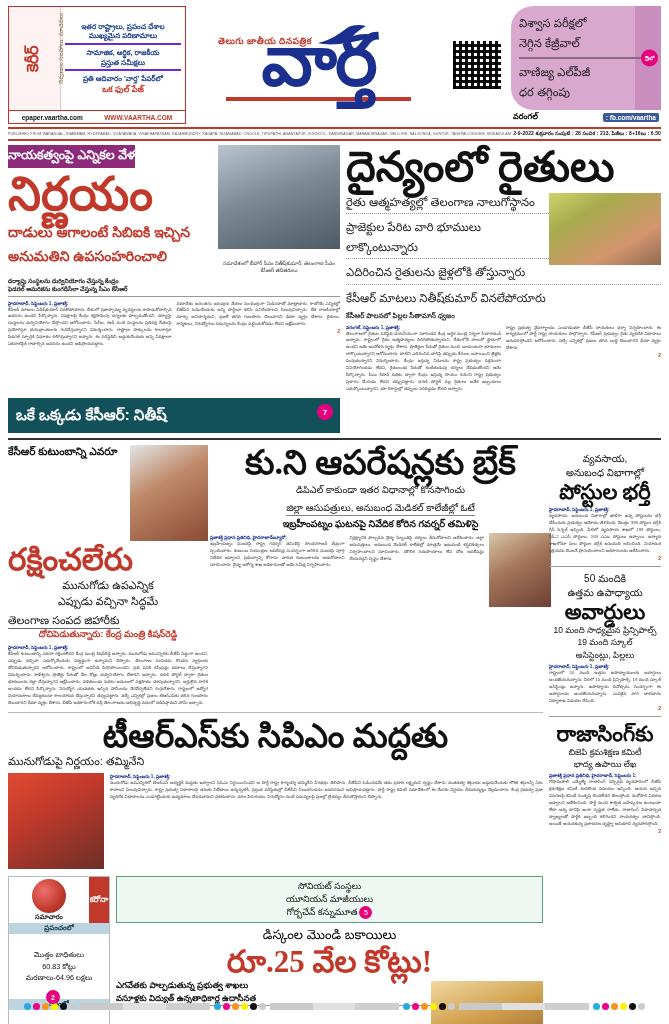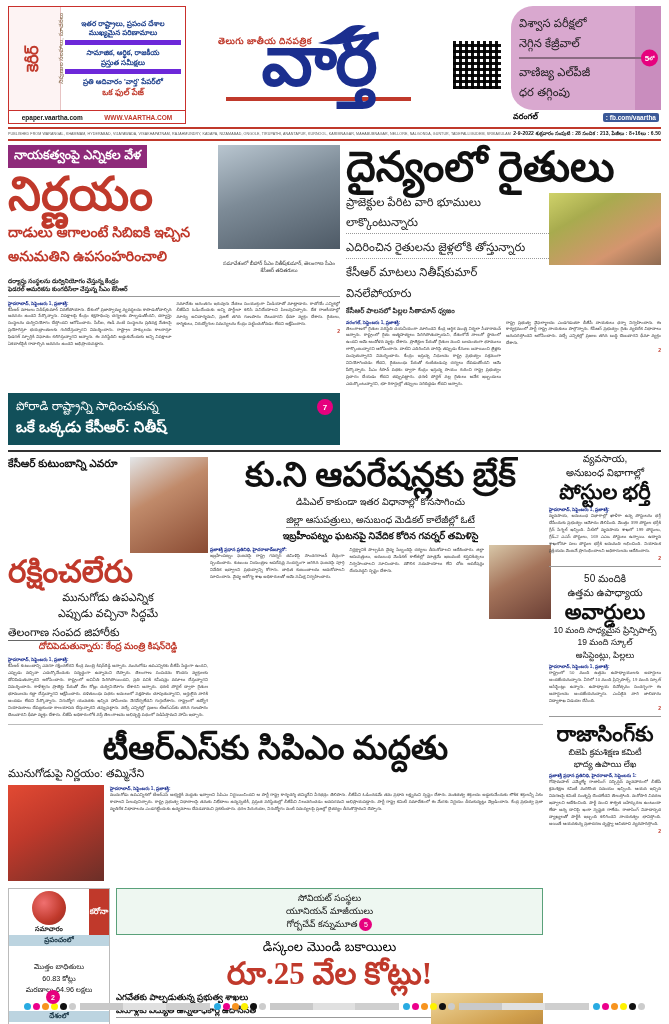--- a/index.html
+++ b/index.html
@@ -28,21 +28,21 @@
   }
   .ad-brand-sub {
     position:absolute; right:2px; top:6px; transform:rotate(-90deg);
     transform-origin: right top;
     color:#7a5c3a; font-size:6px; white-space:nowrap;
   }
   .ad-left-lines { flex:1; padding:5px 4px; text-align:center;
      display:flex; flex-direction:column; justify-content:center; }
   .ad-line { font-size:7.2px; color:#1d3f8b; font-weight:bold; line-height:1.35; }
   .ad-line.red { color:#c0392b; font-size:8.4px; }
-  .ad-line.sep { border-top:5px solid #6d28d9; padding-top:3px; margin-top:2px;}
+  .ad-line.sep { border-top:2px solid #6d28d9; padding-top:3px; margin-top:2px;}
   .ad-left-bottom {
     border-top:1px solid #c9302c; display:flex; justify-content:space-around;
     align-items:center; padding:1px 2px; height:13px;
   }
   .ad-url { font-size:6.5px; font-weight:bold; color:#111; }
   .ad-url.red { color:#c0392b; }
 
   .masthead-center { flex:1; position:relative; display:flex; flex-direction:column;
       align-items:center; justify-content:center; }
   .tagline { font-size:9px; color:#c0392b; font-weight:bold; position:absolute;
@@ -86,21 +86,21 @@
   .pub-rule { height:2px; background:#c0392b; margin:3px 0 1px; }
   .pub-row { display:flex; justify-content:space-between; align-items:center;
       font-size:3.6px; color:#555; letter-spacing:0.1px; padding-bottom:2px;}
   .pub-row .date { font-size:5px; color:#111; font-weight:bold; white-space:nowrap;}
   .pub-rule2 { height:2px; background:#c0392b; margin-bottom:4px;}
 
   
   .lead { display:flex; gap:6px; }
   .lead-left { width:332px; }
   .kicker-band { background:#8e2a7a; color:#fff; font-size:12.5px; font-weight:bold;
-      padding:3px 6px; display:inline-block; }
+      padding:3px 0; display:inline-block; }
   .lead-left .mega {
     font-size:47px; font-weight:bold; color:#c0392b; line-height:1.05;
     font-family:"Liberation Serif", serif; margin-top:2px;
   }
   .sub-red { color:#c0392b; font-size:14px; line-height:1.45; font-weight:bold; margin-top:3px;}
   .photo { background:#8a9aa8; position:relative; overflow:hidden; }
   .photo.p1 { width:122px; height:104px; float:right; margin:0 0 4px 6px;
      background:linear-gradient(160deg,#b9c6d0 0%,#7d8b97 45%,#4e5a66 100%); }
   .cap { font-size:5.2px; color:#333; text-align:center; line-height:1.4; }
 
@@ -308,20 +308,21 @@
         <div class="col">
           <div class="body-txt">సమావేశం అనంతరం ఇరువురు నేతలు సంయుక్తంగా మీడియాతో మాట్లాడారు. రాబోయే ఎన్నికల్లో బీజేపీని ఓడించేందుకు అన్ని పార్టీలూ కలిసి పనిచేయాలని పిలుపునిచ్చారు. దేశ రాజకీయాల్లో మార్పు అనివార్యమని, ప్రజలే తగిన గుణపాఠం చెబుతారని ధీమా వ్యక్తం చేశారు. రైతులు, కార్మికులు, నిరుద్యోగుల సమస్యలను కేంద్రం పట్టించుకోవడం లేదని ఆక్షేపించారు.</div>
           <div class="contd">2</div>
         </div>
       </div>
     </div>
 
     <div class="lead-right">
       <div class="mega">దైన్యంలో రైతులు</div>
       <div class="photo p2"></div>
+      <div class="bullet">రైతు ఆత్మహత్యల్లో తెలంగాణ నాలుగోస్థానం</div>
       <div class="bullet">ప్రాజెక్టుల పేరిట వారి భూములు లాక్కొంటున్నారు</div>
       <div class="bullet">ఎదిరించిన రైతులను జైళ్లలోకి తోస్తున్నారు</div>
       <div class="bullet" style="border-bottom:none;">కేసీఆర్ మాటలు నితీష్‌కుమార్ వినలేపోయారు</div>
       <div style="clear:both"></div>
       <div class="cap" style="font-size:7px;font-weight:bold;text-align:left;margin-top:2px;">కేసీఆర్ పాలనలో పిల్లల సీతామాన్ ధ్వజం</div>
       <div class="cols">
         <div class="col">
           <div class="dateline">వరంగల్, సెప్టెంబరు 1, ప్రజాశక్తి:</div>
           <div class="body-txt">తెలంగాణలో రైతుల పరిస్థితి దయనీయంగా మారిందని కేంద్ర ఆర్థిక మంత్రి నిర్మలా సీతారామన్ అన్నారు. రాష్ట్రంలో రైతు ఆత్మహత్యలు పెరిగిపోతున్నాయని, దేశంలోనే నాలుగో స్థానంలో ఉందని ఆమె ఆందోళన వ్యక్తం చేశారు. ప్రాజెక్టుల పేరుతో రైతుల నుంచి బలవంతంగా భూములు లాక్కొంటున్నారని ఆరోపించారు. వాటిని ఎదిరించిన వారిపై తప్పుడు కేసులు బనాయించి జైళ్లకు పంపుతున్నారని విమర్శించారు. కేంద్రం ఇస్తున్న నిధులను రాష్ట్ర ప్రభుత్వం సక్రమంగా వినియోగించడం లేదని, రైతుబంధు పేరుతో కంటితుడుపు చర్యలు చేపడుతోందని ఆమె పేర్కొన్నారు. పీఎం కిసాన్ పథకం ద్వారా కేంద్రం ఇస్తున్న సాయం గురించి రాష్ట్ర ప్రభుత్వం ప్రచారం చేయడం లేదని తప్పుపట్టారు. ధరణి పోర్టల్ వల్ల రైతులు అనేక ఇబ్బందులు ఎదుర్కొంటున్నారని, భూ రికార్డుల్లో తప్పులు సరిదిద్దడం లేదని అన్నారు.</div>
         </div>
@@ -329,21 +330,20 @@
           <div class="body-txt">రాష్ట్ర ప్రభుత్వ వైఫల్యాలను ఎండగడుతూ బీజేపీ నాయకులు ధర్నా నిర్వహించారు. ఈ కార్యక్రమంలో పార్టీ రాష్ట్ర నాయకులు పాల్గొన్నారు. కేసీఆర్ ప్రభుత్వం రైతు వ్యతిరేక విధానాలు అనుసరిస్తోందని ఆరోపించారు. వచ్చే ఎన్నికల్లో ప్రజలు తగిన బుద్ధి చెబుతారని ధీమా వ్యక్తం చేశారు.</div>
           <div class="contd">2</div>
         </div>
       </div>
     </div>
   </div>
 
   <div style="display:flex;gap:6px;">
     <div style="width:332px;">
       <div class="teal-box">
-        <div class="l1">పోరాడి రాష్ట్రాన్ని సాధించుకున్న</div>
         <div class="l2">ఒకే ఒక్కడు కేసీఆర్: నితీష్</div>
         <div class="teal-badge">7</div>
       </div>
     </div>
     <div style="flex:1"></div>
   </div>
 
   <div class="hr-thick"></div>
 
   <div class="sec2">

